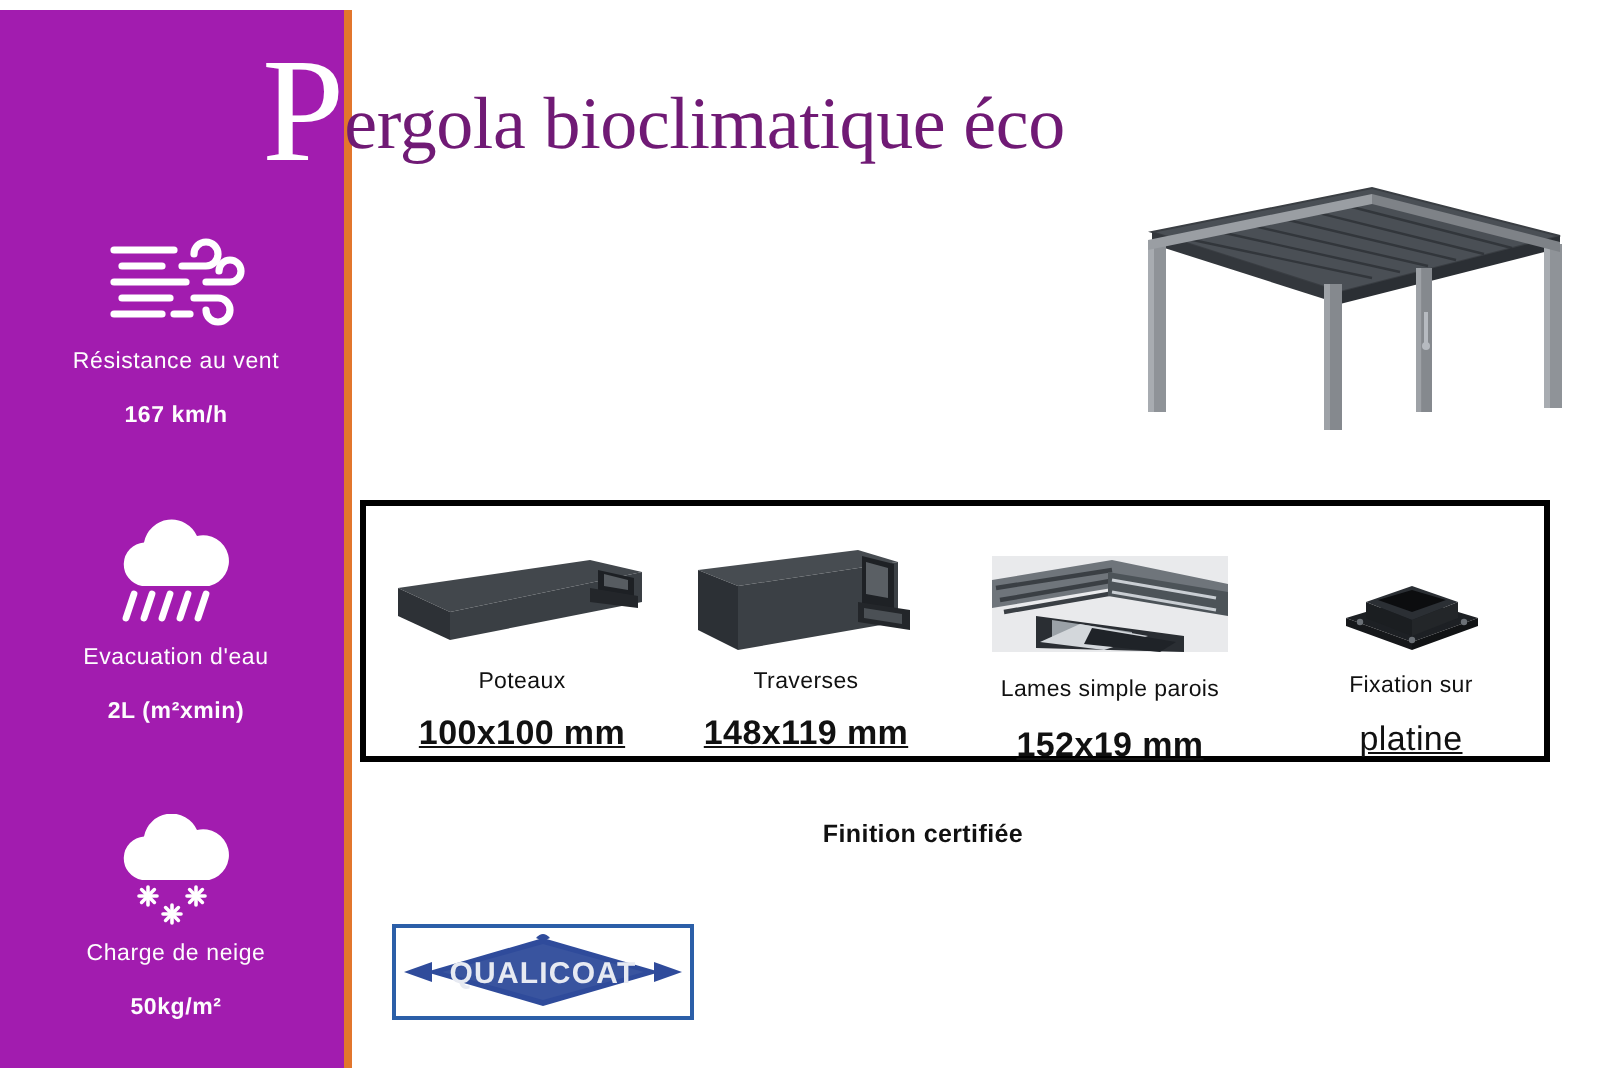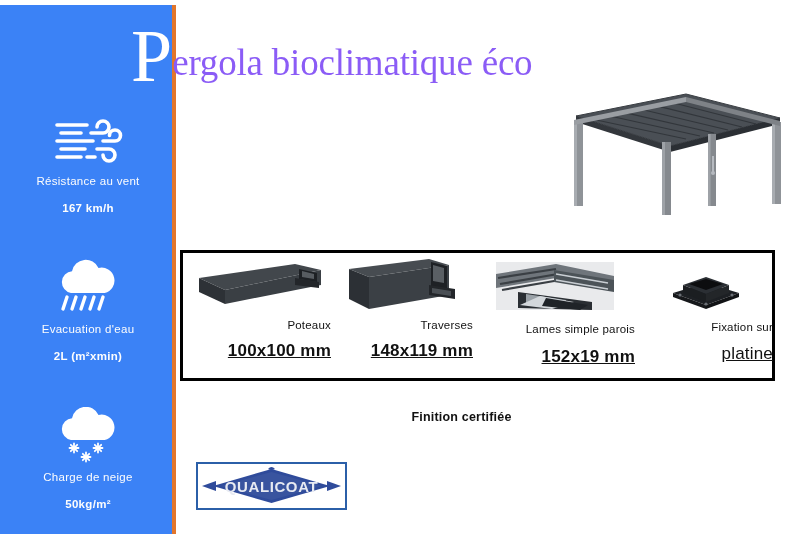--- a/index.html
+++ b/index.html
@@ -8,21 +8,21 @@
     background:#ffffff;
     font-family:"Liberation Sans", sans-serif;
     overflow:hidden;
     position:relative;
   }
   .page{position:relative;width:800px;height:534px;background:#fff;overflow:hidden;}
 
   
   .sidebar{
     position:absolute;left:0;top:5px;width:176px;height:529px;
-    background:#3b82f6;
+    background:#a21caf;
     z-index:1;
   }
   .sidebar:after{
     content:"";position:absolute;right:0;top:0;width:4px;height:100%;
     background:#e2762c;
   }
   .feature{
     position:absolute;left:0;width:176px;text-align:center;color:#fff;
   }
   .feat-icon{
@@ -46,34 +46,34 @@
     position:absolute;left:131px;top:22px;z-index:5;
     display:flex;align-items:baseline;white-space:nowrap;
   }
   .title-drop{
     font-family:"Liberation Serif", serif;
     font-size:74px;line-height:56px;color:#ffffff;font-weight:400;
     position:relative;top:6px;
   }
   .title-rest{
     font-family:"Liberation Serif", serif;
-    font-size:37px;line-height:40px;color:#8b5cf6;font-weight:400;
+    font-size:37px;line-height:40px;color:#701a75;font-weight:400;
     letter-spacing:-0.2px;
   }
 
   
   .pergola{position:absolute;left:566px;top:80px;width:224px;height:145px;}
 
   
   .components-box{
     position:absolute;left:180px;top:250px;width:595px;height:131px;
     border:3px solid #000;background:#fff;box-sizing:border-box;
   }
   .comp{
-    position:absolute;top:0;height:100%;text-align:right;
+    position:absolute;top:16px;height:100%;text-align:center;
   }
   .comp-img{
     height:58px;display:flex;align-items:center;justify-content:center;
     margin-top:4px;
   }
   .comp-name{
     font-size:11.5px;color:#111;font-weight:400;margin-top:4px;letter-spacing:.2px;
   }
   .comp-size{
     font-size:17px;color:#111;font-weight:700;margin-top:10px;letter-spacing:.2px;text-decoration:underline;

